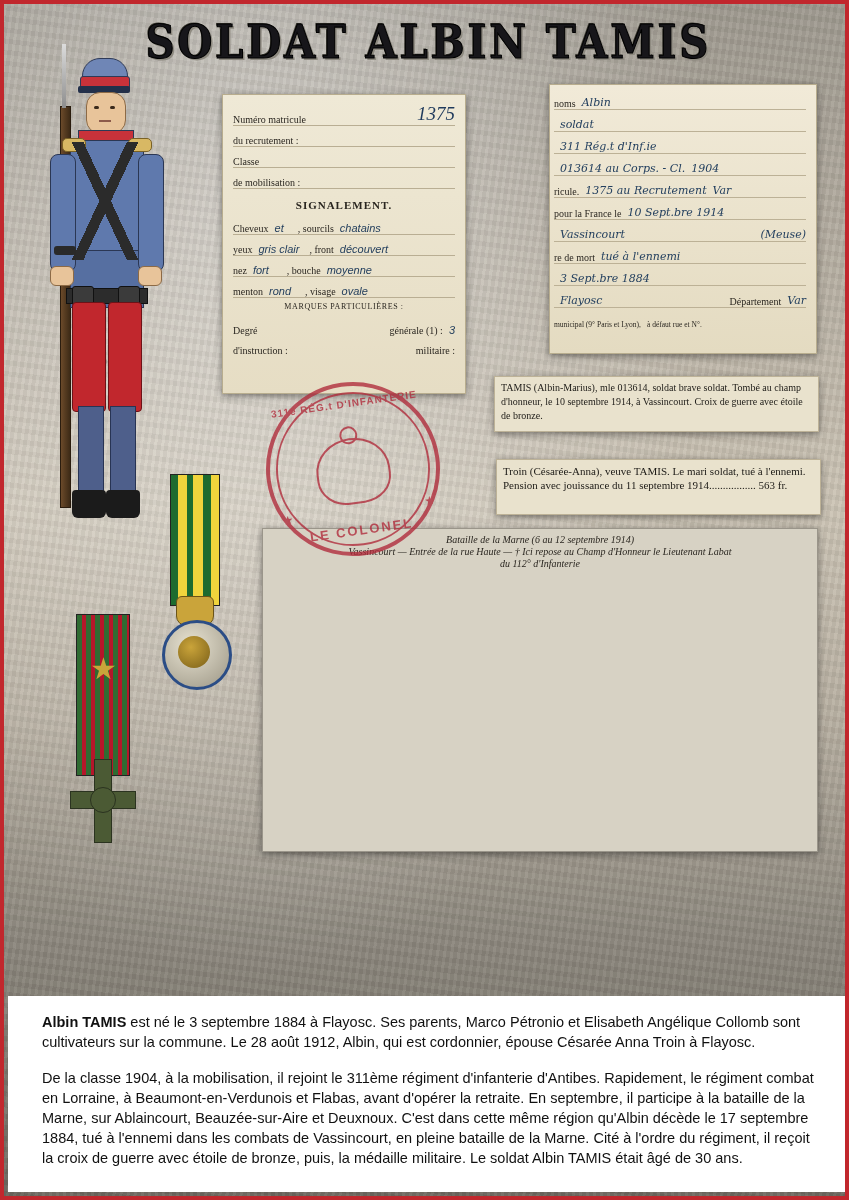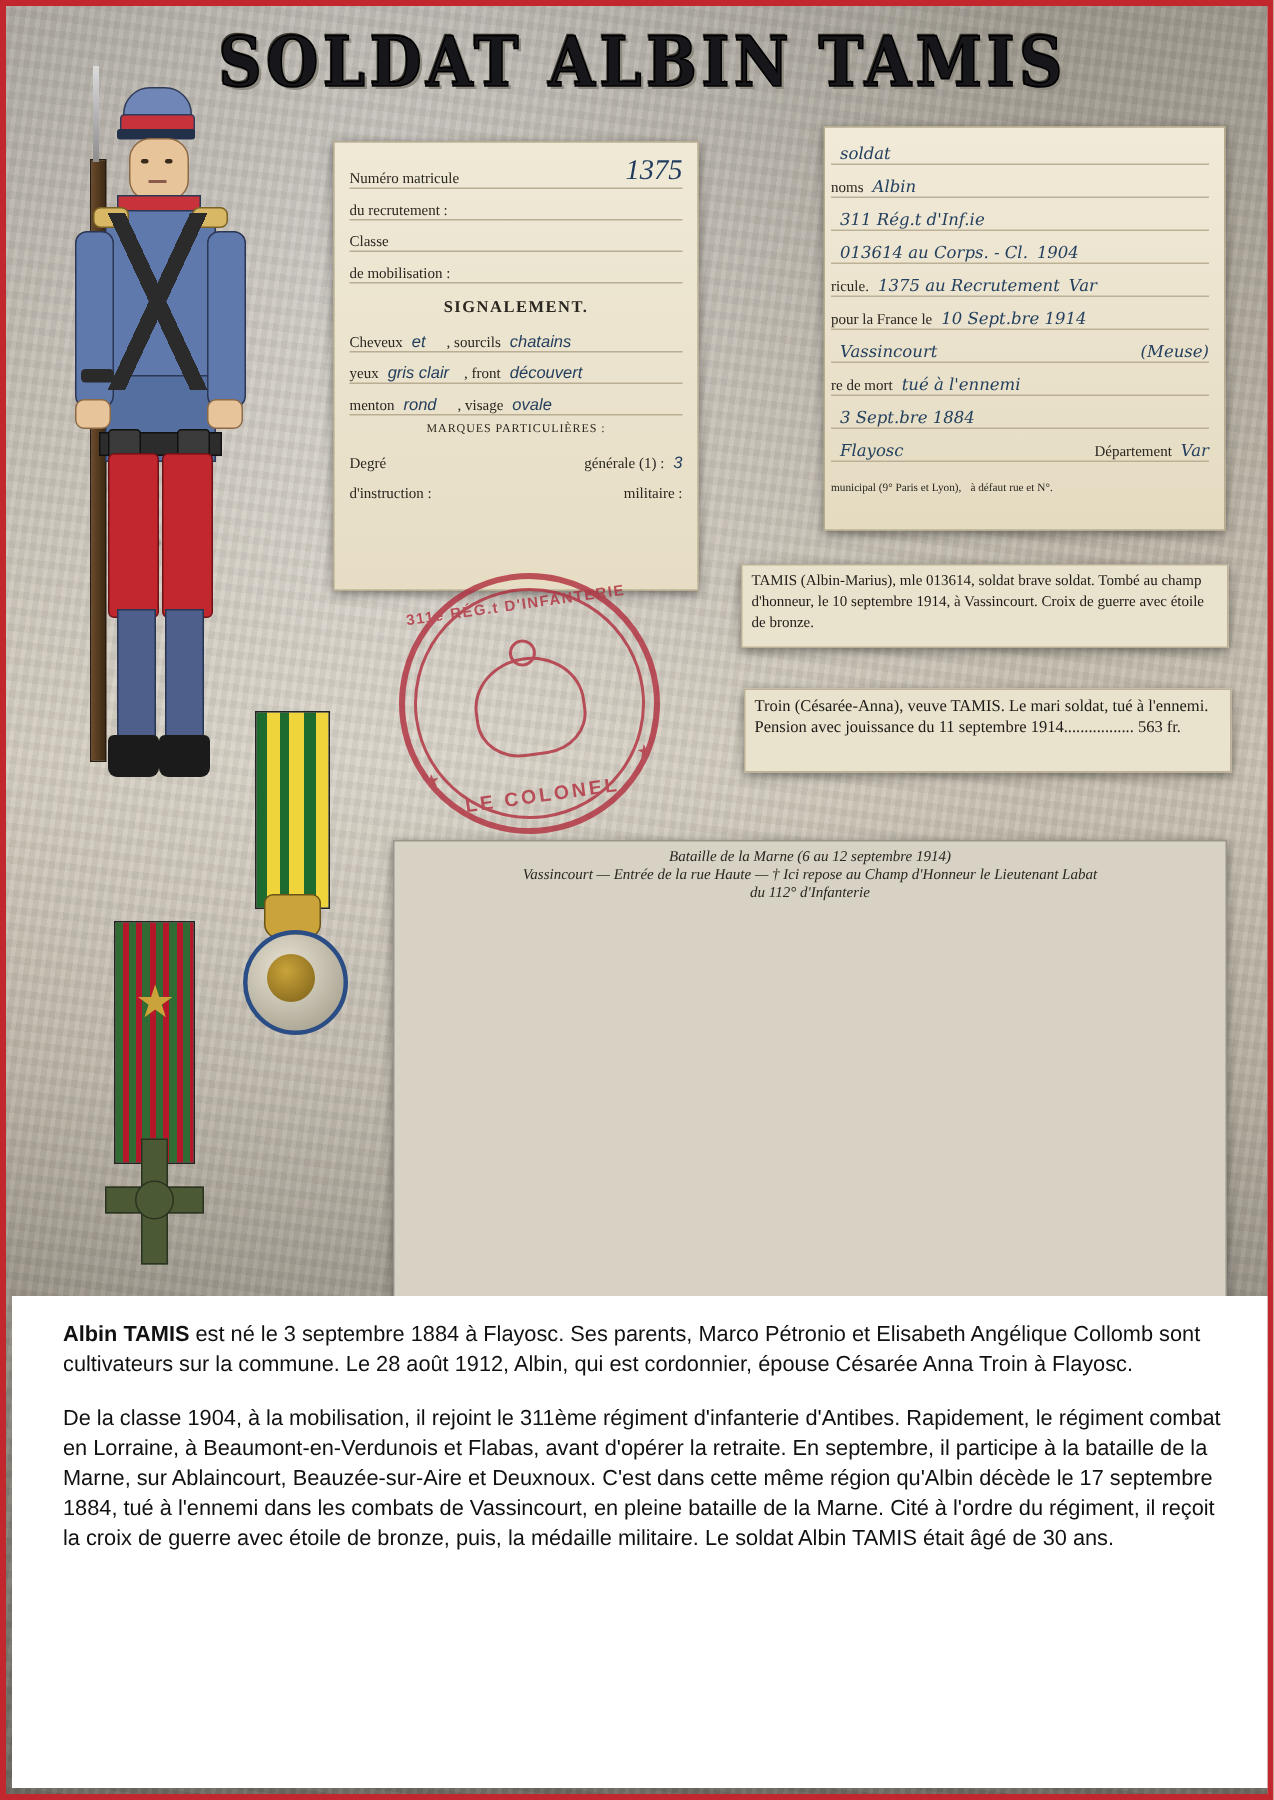--- a/index.html
+++ b/index.html
@@ -122,21 +122,21 @@
     transform:rotate(-8deg);}
   .stamp .ring{position:absolute;inset:6px;border:2px solid #b02a3a;border-radius:50%;}
   .stamp .topt{position:absolute;left:0;top:12px;width:100%;text-align:center;font-size:10px;font-weight:bold;letter-spacing:1px;}
   .stamp .bott{position:absolute;left:0;bottom:14px;width:100%;text-align:center;font-size:13px;font-weight:bold;letter-spacing:2px;}
   .stamp .fig{position:absolute;left:50%;top:52px;transform:translateX(-50%);width:70px;height:62px;
     border-radius:50% 50% 40% 40%;border:2px solid #b02a3a;}
   .stamp .fig:after{content:"";position:absolute;left:26px;top:-14px;width:14px;height:14px;border:2px solid #b02a3a;border-radius:50%;}
   .stamp .star{position:absolute;left:6px;bottom:34px;font-size:12px;}
   .stamp .star2{position:absolute;right:6px;bottom:34px;font-size:12px;}
   
-  .postcard{left:258px;top:556px;width:556px;height:324px;background:#d7d2c4;border:1px solid #9a958a;padding:5px;box-sizing:border-box;z-index:11;}
+  .postcard{left:258px;top:524px;width:556px;height:324px;background:#d7d2c4;border:1px solid #9a958a;padding:5px;box-sizing:border-box;z-index:11;}
   .pc-head{font-family:"Liberation Serif",serif;font-style:italic;font-size:10px;color:#2a2620;text-align:center;line-height:12px;}
   .pc-img{position:relative;margin-top:4px;height:300px;overflow:hidden;
     background:
       linear-gradient(180deg,#d8d4c9 0%,#c6c1b4 30%,#a9a396 60%,#8c877b 100%);
   }
   .pc-img .sky{position:absolute;left:0;top:0;width:100%;height:46%;
     background:linear-gradient(180deg,#e2ded2,#cdc8ba);}
   .pc-img .road{position:absolute;left:24%;top:46%;width:44%;height:54%;
     background:linear-gradient(180deg,#c9c4b6,#b2ada0);
     clip-path:polygon(38% 0%,62% 0%,100% 100%,0% 100%);}
@@ -151,21 +151,21 @@
     clip-path:polygon(0% 30%,22% 8%,48% 26%,74% 6%,100% 28%,100% 100%,0% 100%);}
   .pc-img .rubble{position:absolute;left:60%;top:74%;width:36%;height:24%;
     background:repeating-linear-gradient(45deg,#b9b4a6 0 6px,#8e8a7e 6px 12px);opacity:.85;}
   .pc-img .rubble2{position:absolute;left:4%;top:80%;width:26%;height:18%;
     background:repeating-linear-gradient(-40deg,#aeaa9c 0 5px,#827e72 5px 10px);opacity:.8;}
   .pc-img .grain{position:absolute;inset:0;
     background-image:repeating-linear-gradient(0deg,rgba(0,0,0,.05) 0 1px,transparent 1px 3px);}
   .pc-credit{position:absolute;left:8px;bottom:4px;font-family:"Liberation Serif",serif;font-size:8px;color:#1b1a17;}
   .pc-credit2{position:absolute;right:8px;bottom:4px;font-family:"Liberation Serif",serif;font-size:8px;color:#2b2a26;opacity:.75;}
   
-  .textbox{position:absolute;left:4px;bottom:4px;width:841px;height:328px;background:#fff;z-index:15;
+  .textbox{position:absolute;left:4px;bottom:4px;width:841px;height:196px;background:#fff;z-index:15;
     padding:16px 26px 10px 34px;box-sizing:border-box;
     font-family:"Liberation Sans", sans-serif;font-size:14.5px;line-height:20px;color:#111;}
   .textbox p{margin:0 0 16px 0;text-align:left;}
   .textbox b{font-weight:bold;}
 </style>
 </head>
 <body>
 
 <div id="page">
 
@@ -243,44 +243,50 @@
       <span class="lbl" style="margin-left:14px">, sourcils</span>
       <span class="val">chatains</span>
     </div>
     <div class="row">
       <span class="lbl">yeux</span>
       <span class="val">gris clair</span>
       <span class="lbl" style="margin-left:10px">, front</span>
       <span class="val">découvert</span>
     </div>
     <div class="row">
+      <span class="lbl">nez</span>
+      <span class="val">fort</span>
+      <span class="lbl" style="margin-left:18px">, bouche</span>
+      <span class="val">moyenne</span>
+    </div>
+    <div class="row">
       <span class="lbl">menton</span>
       <span class="val">rond</span>
       <span class="lbl" style="margin-left:14px">, visage</span>
       <span class="val">ovale</span>
     </div>
     <div style="text-align:center;font-size:8px;letter-spacing:.6px;margin:4px 0 8px;">MARQUES PARTICULIÈRES :</div>
     <div class="row" style="border:none">
       <span class="lbl">Degré</span>
       <span class="lbl" style="margin-left:auto">générale (1) :</span>
       <span class="val">3</span>
     </div>
     <div class="row" style="border:none">
       <span class="lbl">d'instruction :</span>
       <span class="lbl" style="margin-left:auto">militaire :</span>
     </div>
   </div>
 
   <div class="doc fiche2">
     <div class="row">
-        <span class="val">soldat</span>
-      </div>
-    <div class="row">
         <span>noms</span>
         <span class="val">Albin</span>
+      </div>
+    <div class="row">
+        <span class="val">soldat</span>
       </div>
     <div class="row">
         <span class="val">311 Rég.t d'Inf.ie</span>
       </div>
     <div class="row">
         <span class="val">013614  au Corps. - Cl.</span>
         <span class="val">1904</span>
       </div>
     <div class="row">
         <span>ricule.</span>

